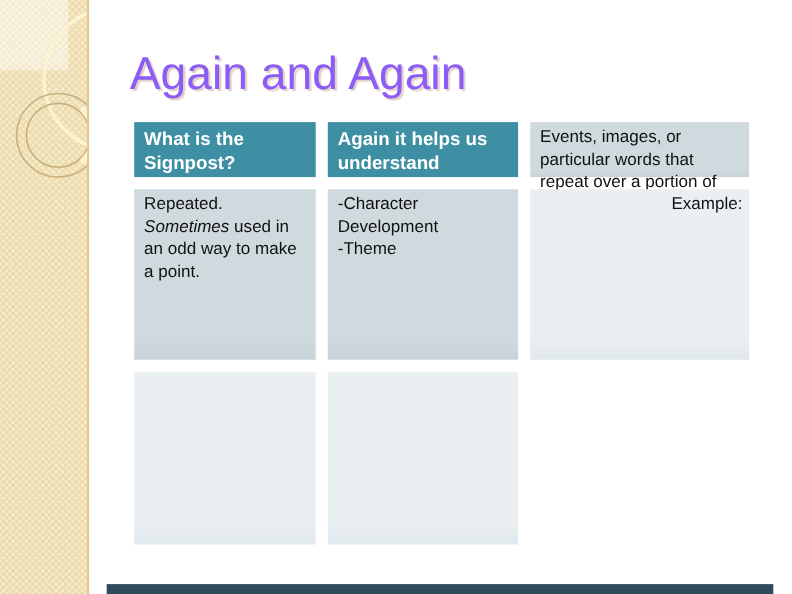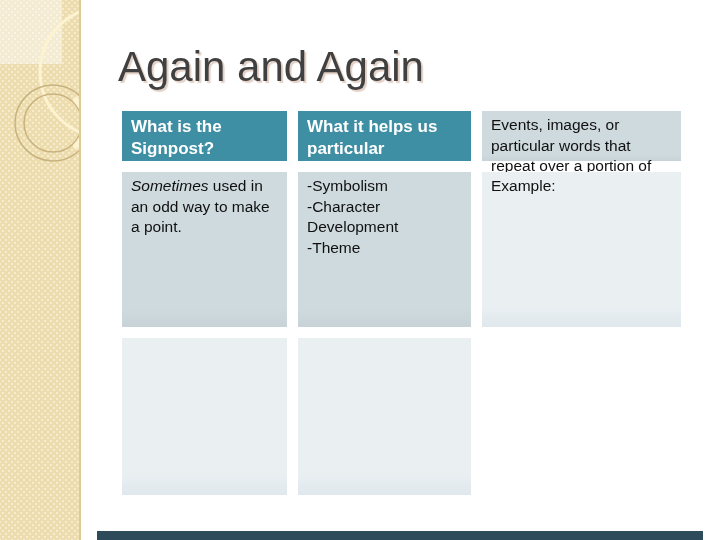--- a/index.html
+++ b/index.html
@@ -20,21 +20,21 @@
     border-right:2px solid #dfc996;
   }
   .band-highlight{
     position:absolute;left:0;top:0;width:62px;height:64px;
     background:rgba(255,255,255,0.45);
   }
   .band svg{position:absolute;left:0;top:0;}
   
   .title{
     position:absolute;left:118px;top:44px;
-    font-size:42px;line-height:1.1;color:#404040;
+    font-size:42px;line-height:1.1;color:#8b5cf6;
     text-shadow:2px 2px 1px rgba(193,150,128,0.45);
     white-space:nowrap;
   }
   
   .tbl{
     position:absolute;left:122px;top:111px;width:635px;
     display:grid;
     grid-template-columns:165px 173px 199px;
     grid-template-rows:50px 155px 157px;
     column-gap:6px;row-gap:5px;gap:11px;
@@ -44,20 +44,21 @@
     font-size:17px;line-height:1.32;
     padding:5px 8px 4px 9px;box-sizing:border-box;
   }
   .td{
     background:linear-gradient(#cfdade 88%, #c7d3d8);
     color:#101010;font-size:15.5px;line-height:1.33;
     padding:4px 6px 4px 9px;box-sizing:border-box;
   }
   .td.alt{
     background:linear-gradient(#eaeff2 86%, #e0e8ed);
+    text-align:right;
   }
   .td .items span{display:block;max-width:162px;}
   .em-seg{font-style:italic;}
   
   .bottom-bar{
     position:absolute;left:97px;top:531px;width:606px;height:9px;
     background:#2e4b5c;
   }
 </style>
 </head>
@@ -71,31 +72,31 @@
     <circle cx="53" cy="123" r="29" fill="none" stroke="#c9b27e" stroke-width="1.5"></circle>
     <path d="M 76 100 A 33 33 0 0 1 76 146" fill="none" stroke="#fdf3d0" stroke-width="6" stroke-linecap="round"></path>
   </svg>
 </div>
 
 <div class="title">Again and Again</div>
 
 <div class="tbl">
 
   <div class="th">What is the Signpost?</div>
-  <div class="th">What it helps us particular</div>
+  <div class="th">Again it helps us understand</div>
 
   <div class="td">
     <span>Events, images, or particular words that repeat over a portion of the story.</span>
   </div>
   <div class="td">
+    <div>Repeated.</div>
     <div><span class="em-seg">Sometimes</span><span> used in an odd way to make a point.</span></div>
   </div>
   <div class="td">
     <div class="items">
-      <span>-Symbolism</span>
       <span>-Character Development</span>
       <span>-Theme</span>
     </div>
   </div>
 
   <div class="td alt">
     <span>Example:</span>
   </div>
   <div class="td alt"></div>
   <div class="td alt"></div>

